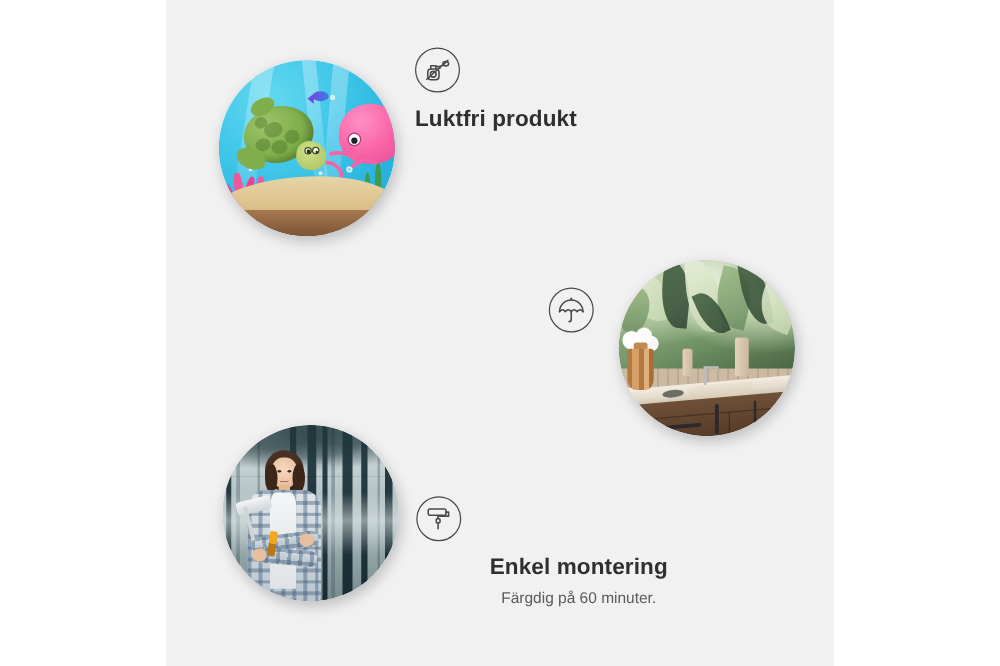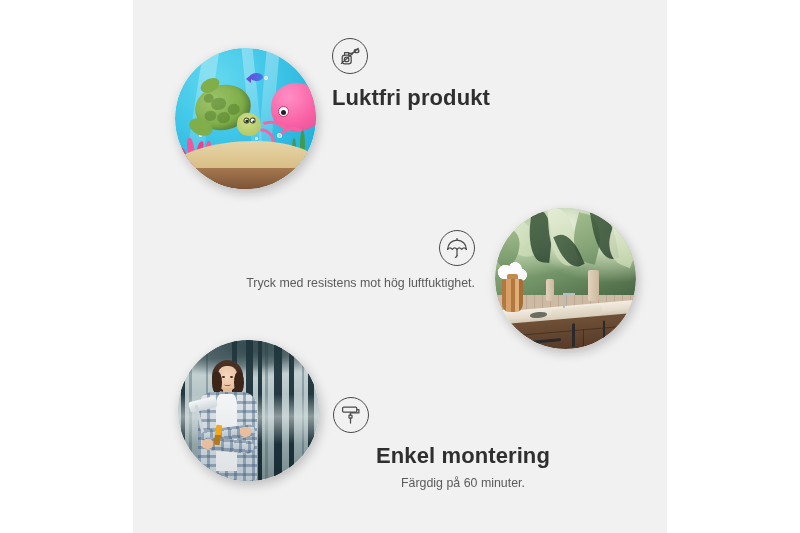--- a/index.html
+++ b/index.html
@@ -308,21 +308,21 @@
 
   .icon-circle {
     width: 36px; height: 36px;
     border: 1.4px solid #4a4a4a;
     border-radius: 50%;
     display: flex; align-items: center; justify-content: center;
   }
   .icon-circle svg { display:block; }
 
   .feat-title {
-    font-size: 22px;
+    font-size: 18px;
     font-weight: bold;
     color: #2f2f2f;
     letter-spacing: .1px;
     line-height: 1.25;
     white-space: nowrap;
   }
   .feat-body {
     font-size: 12.4px;
     color: #5b5b5b;
     line-height: 1.48;
@@ -513,21 +513,20 @@
   <div class="feature" id="feature-waterproof">
     <div class="icon-circle">
       <svg width="24" height="24" viewBox="0 0 24 24" fill="none" stroke="#4a4a4a" stroke-width="1.25" stroke-linecap="round" stroke-linejoin="round">
         <path d="M2.6 13.4a9.4 9.4 0 0 1 18.8 0"></path>
         <path d="M2.6 13.4c1.6-2.1 3.1-2.1 4.7 0 1.6-2.1 3.1-2.1 4.7 0 1.6-2.1 3.1-2.1 4.7 0 1.6-2.1 3.1-2.1 4.7 0"></path>
         <line x1="12" y1="13.4" x2="12" y2="19.6"></line>
         <path d="M12 19.6a1.7 1.7 0 0 1-1.7 1.7"></path>
         <line x1="12" y1="2.6" x2="12" y2="4"></line>
       </svg>
     </div>
-    <div class="feat-body">Tryck med resistens mot hög luftfuktighet.</div>
   </div>
 
   <div class="feature" id="feature-mounting">
     <div class="icon-circle">
       <svg width="24" height="24" viewBox="0 0 24 24" fill="none" stroke="#4a4a4a" stroke-width="1.25" stroke-linecap="round" stroke-linejoin="round">
         <rect x="3.6" y="4.2" width="14.2" height="5" rx="1.2"></rect>
         <path d="M17.8 6.7h2.1v3.2h-8.6v2.1"></path>
         <rect x="10" y="12" width="3" height="3.2" rx="0.7"></rect>
         <line x1="11.5" y1="15.2" x2="11.5" y2="20"></line>
       </svg>

